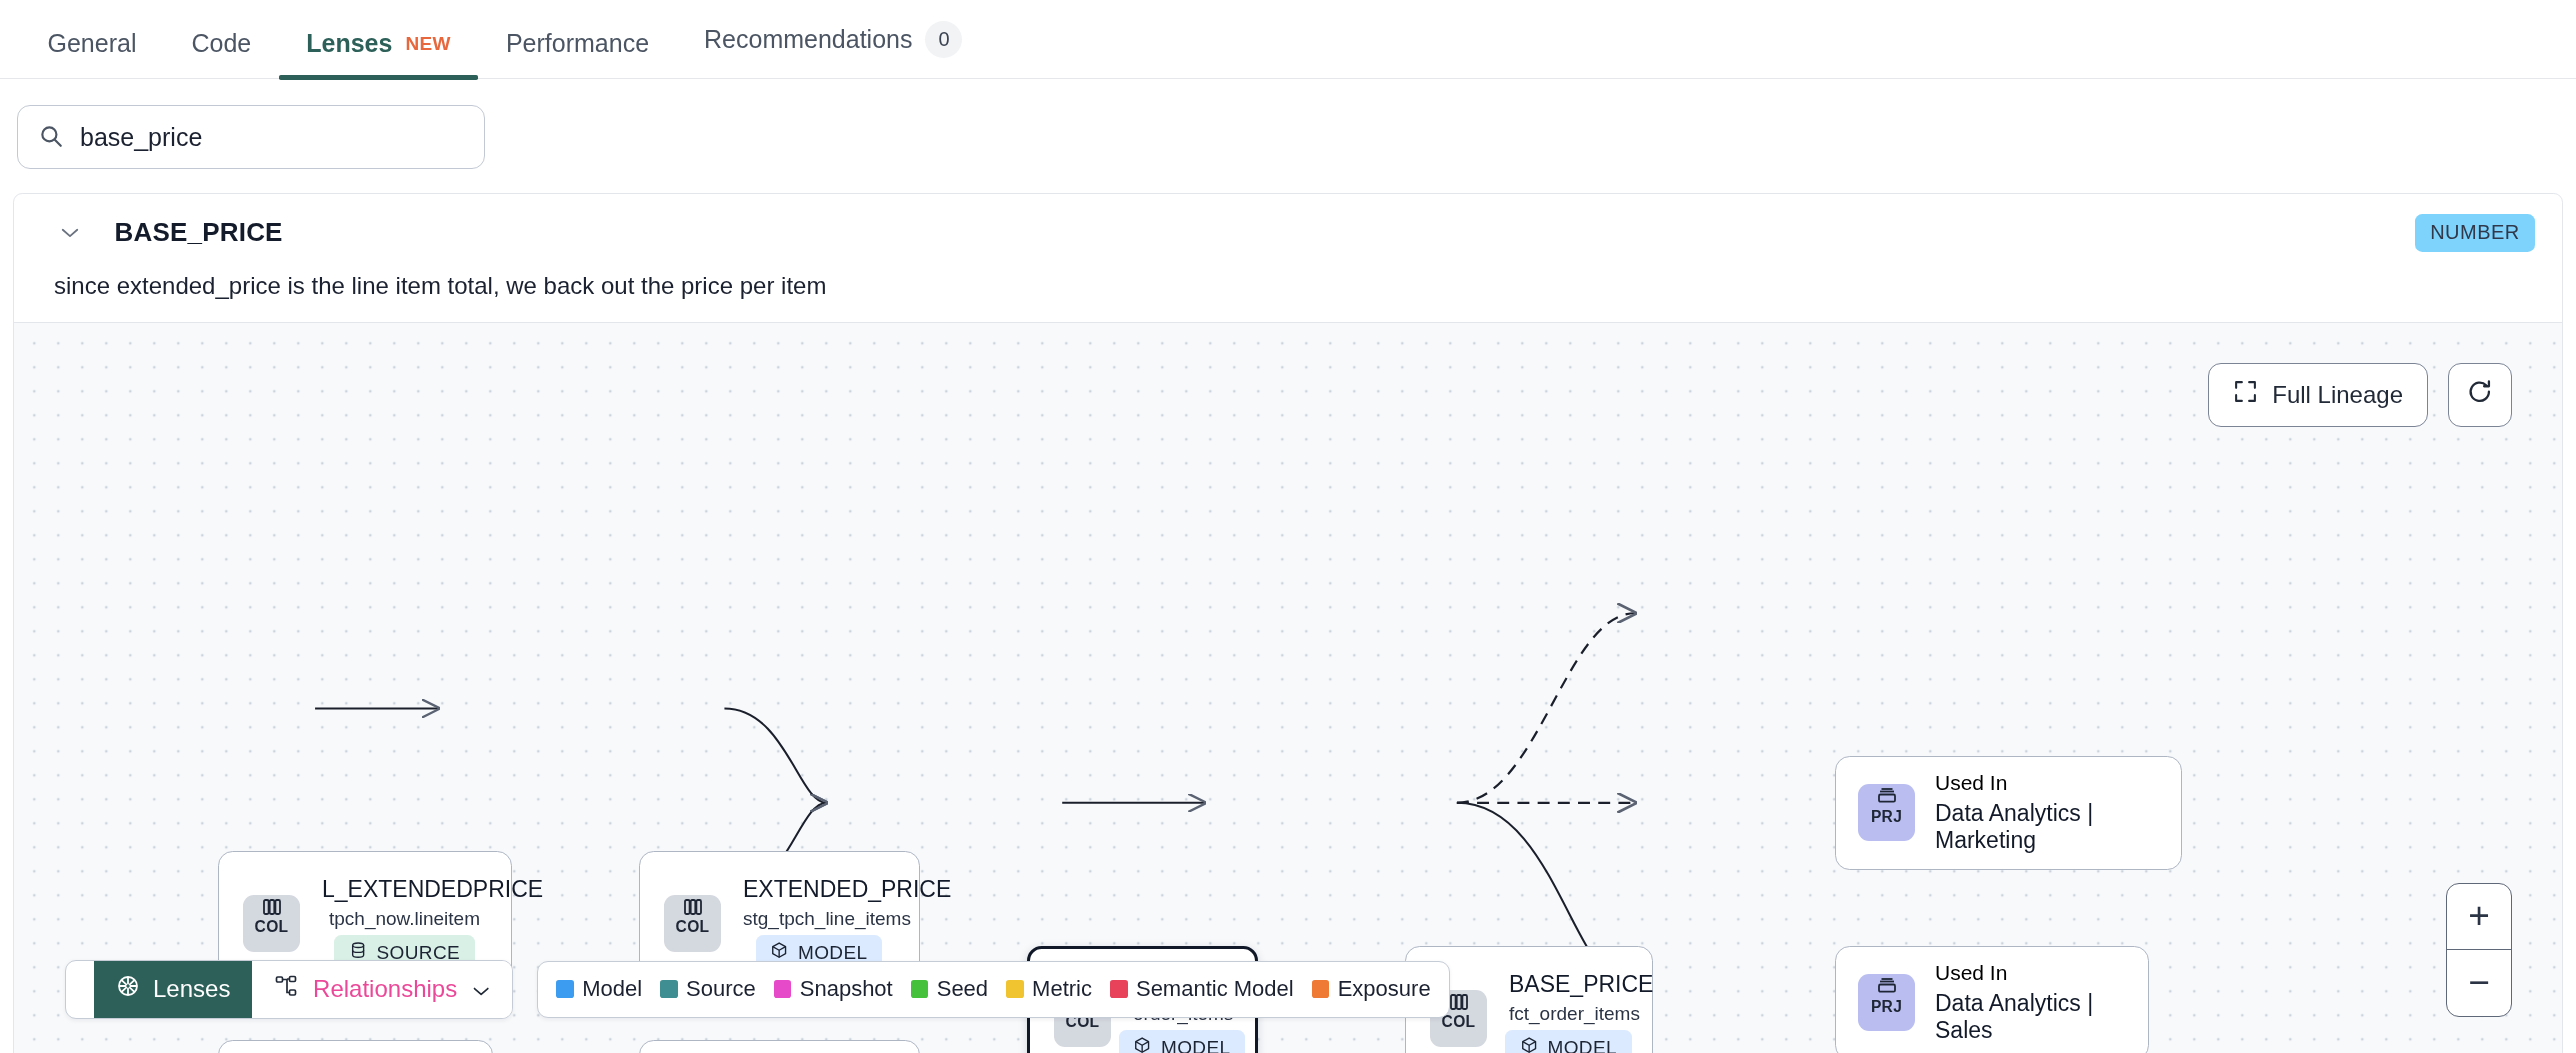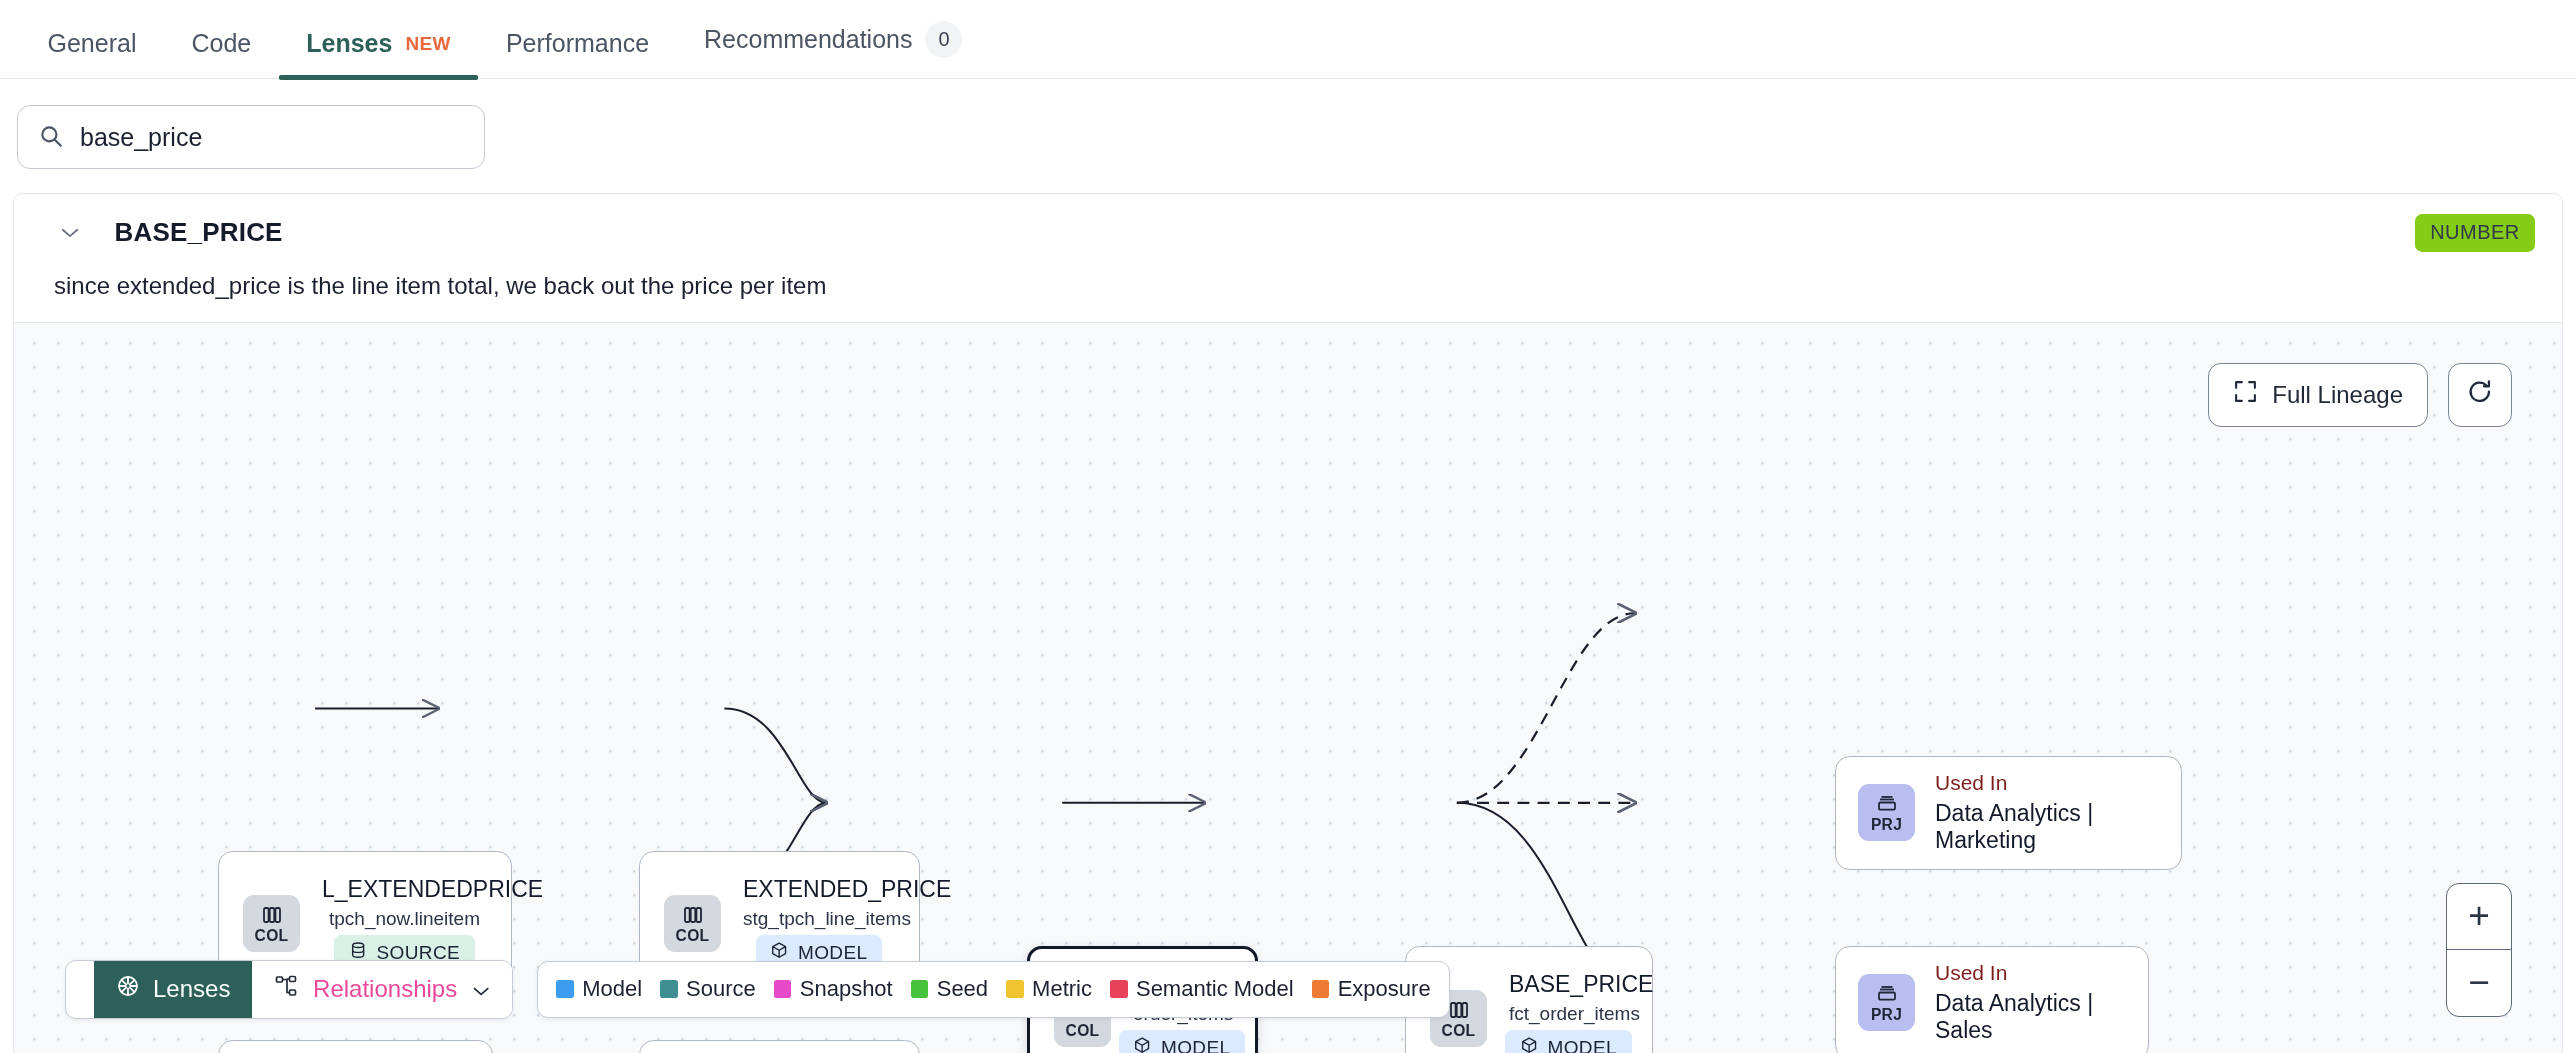--- a/index.html
+++ b/index.html
@@ -101,21 +101,21 @@
     flex: none;
   }
   .panel-title {
     font-size: 26px;
     font-weight: 700;
     color: #141b2b;
     letter-spacing: 0.2px;
   }
   .type-badge {
     margin-left: auto;
-    background: #84cc16;
+    background: #7dd3fc;
     color: #30384a;
     font-size: 20px;
     padding: 7.3px 14.7px;
     border-radius: 7.3px;
     letter-spacing: 0.5px;
   }
   .panel-desc {
     padding: 20px 0 22px 40px;
     font-size: 24px;
     color: #1b2130;
@@ -154,21 +154,20 @@
     border: 3.7px solid #111827;
     box-shadow: 0 2.8px 9.2px rgba(15,23,42,.14);
   }
   .icon-badge {
     width: 57px; height: 57px;
     border-radius: 11px;
     background: #d4d8df;
     display: flex;
     flex-direction: column;
     align-items: center;
-    justify-content: center;
     gap: 0.9px;
     flex: none;
   }
   .icon-badge.prj { background: #b9bdf0; }
   .icon-badge .ib-label {
     font-size: 15.6px;
     font-weight: 600;
     color: #1e2635;
     letter-spacing: 0.3px;
     line-height: 1;
@@ -197,21 +196,21 @@
     letter-spacing: 0.4px;
     color: #1c2433;
     white-space: nowrap;
   }
   .node-tag.model { background: #dbeafe; }
   .node-tag.source { background: #d9f0e6; }
 
   
   .gnode.prjnode { padding: 0 22px; gap: 20px; }
   .gnode.prjnode .node-body { gap: 4.6px; align-items: flex-start; }
-  .gnode.prjnode .pr-top { font-size: 21px; color: #7f1d1d; }
+  .gnode.prjnode .pr-top { font-size: 21px; color: #000000; }
   .gnode.prjnode .pr-name { font-size: 23px; color: #131a29; }
 
   
   .topright {
     position: absolute;
     top: 40px; right: 50px;
     display: flex; gap: 20px;
     z-index: 5;
   }
   .ctl-btn {

